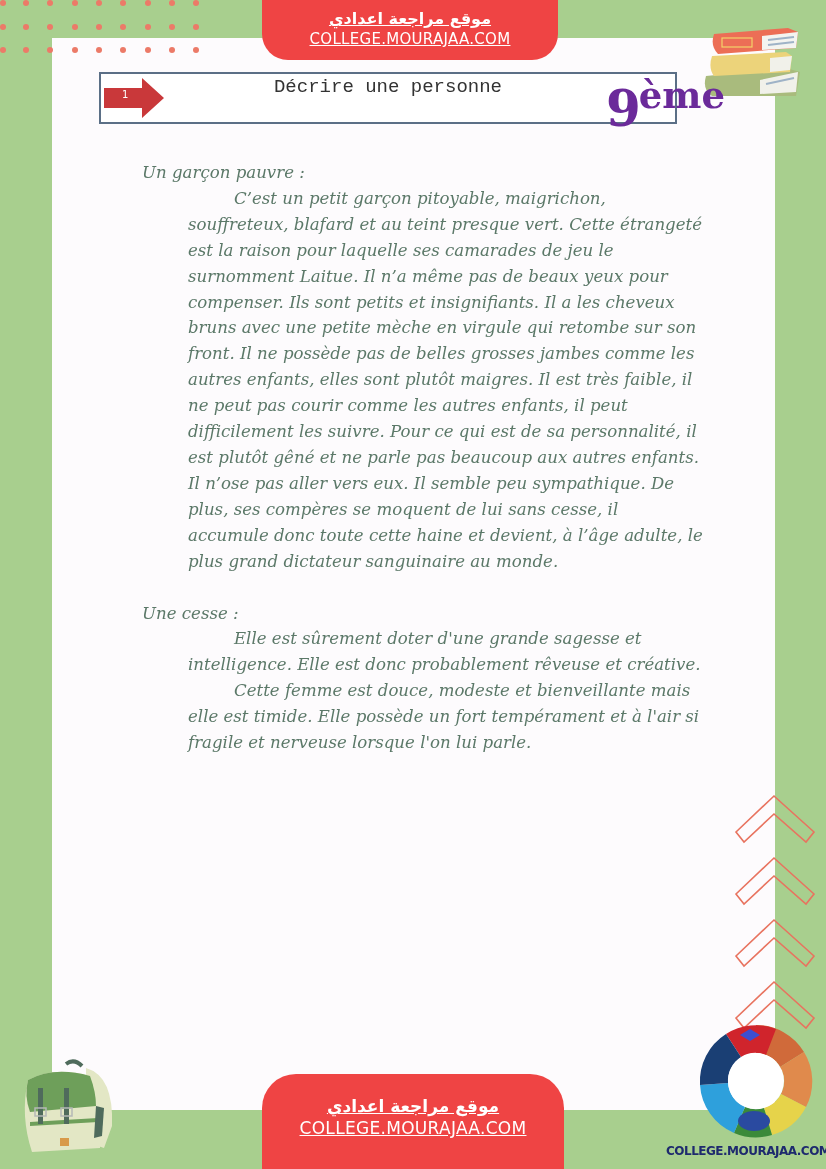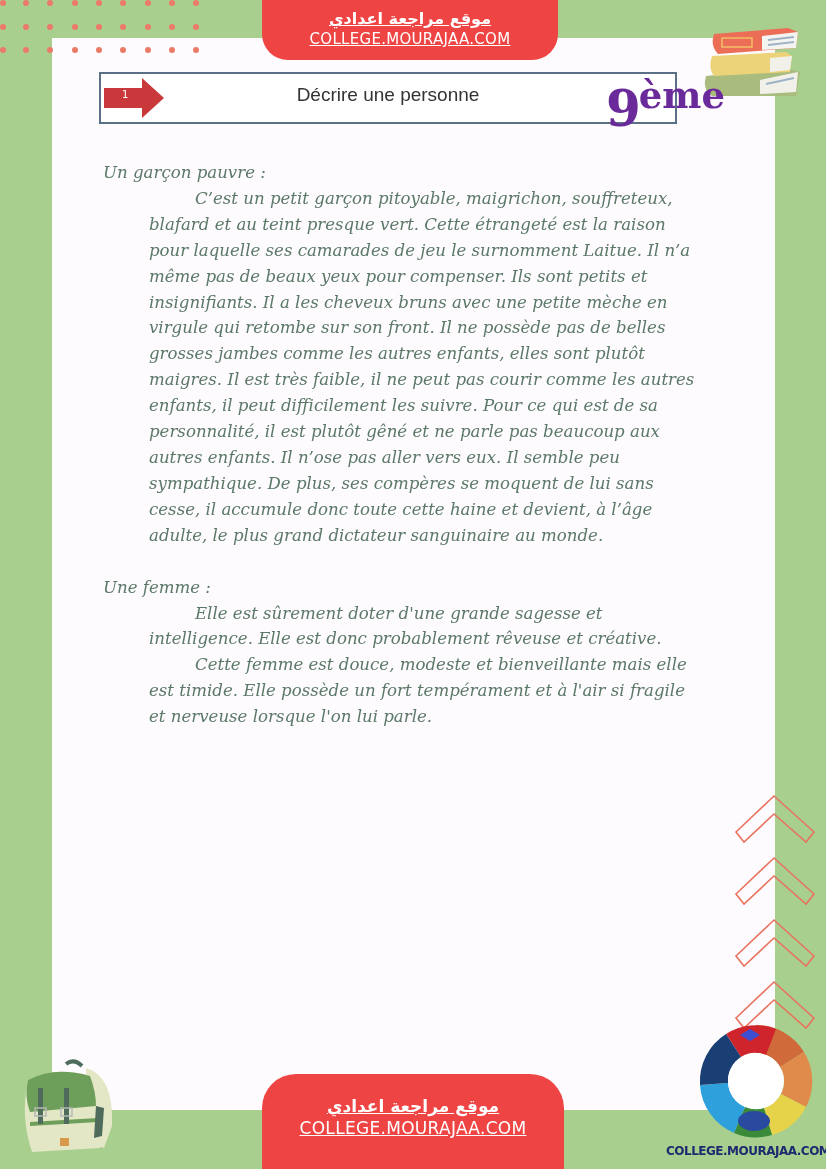--- a/index.html
+++ b/index.html
@@ -51,23 +51,23 @@
     .tab-bottom .url { font-size: 17px; line-height: 24px; }
 
     
     .title-box {
       position: absolute;
       left: 99px; top: 72px; width: 578px; height: 52px;
       border: 2px solid #5b6f86;
       background: #ffffff;
     }
     .title-text {
-      position: absolute; left: 0; right: 0; top: 10px;
+      position: absolute; left: 0; right: 0; top: 2px;
       text-align: center;
-      font-family: Liberation Sans, sans-serif;
+      font-family: Liberation Mono, monospace;
       font-size: 19px; color: #333333;
     }
     .arrow-badge {
       position: absolute; left: 3px; top: 4px;
       width: 60px; height: 40px;
     }
     .arrow-badge svg { width: 60px; height: 40px; display: block; }
     .arrow-num {
       position: absolute; left: 18px; top: 11px;
       font-family: "DejaVu Sans", sans-serif;
@@ -87,21 +87,21 @@
     .content {
       position: absolute; left: 103px; top: 160px; width: 600px;
       color: #5b7868;
       font-style: italic;
       font-size: 16.6px;
       line-height: 25.9px;
     }
     .section-label { display: block; }
     .para { display: block; padding-left: 46px; }
     .indent { display: inline-block; width: 46px; }
-    .section { margin-bottom: 26px; }
+    .section { margin-bottom: 26px; margin-left: 39px; }
 
     
     .chevrons { position: absolute; left: 732px; top: 790px; width: 90px; height: 250px; }
     .chevrons svg { width: 90px; height: 250px; display: block; }
 
     
     .logo { position: absolute; left: 694px; top: 1022px; width: 124px; height: 118px; }
     .logo-text {
       position: absolute; left: 666px; top: 1144px; width: 150px;
       text-align: center;
@@ -185,21 +185,21 @@
 <div class="grade">
   <span class="num">9</span><span class="sup">ème</span>
 </div>
 
 <div class="content">
   <div class="section">
     <span class="section-label">Un garçon pauvre :</span>
     <span class="para"><span class="indent"></span><span>C’est un petit garçon pitoyable, maigrichon, souffreteux, blafard et au teint presque vert. Cette étrangeté est la raison pour laquelle ses camarades de jeu le surnomment Laitue. Il n’a même pas de beaux yeux pour compenser. Ils sont petits et insignifiants. Il a les cheveux bruns avec une petite mèche en virgule qui retombe sur son front. Il ne possède pas de belles grosses jambes comme les autres enfants, elles sont plutôt maigres. Il est très faible, il ne peut pas courir comme les autres enfants, il peut difficilement les suivre. Pour ce qui est de sa personnalité, il est plutôt gêné et ne parle pas beaucoup aux autres enfants. Il n’ose pas aller vers eux. Il semble peu sympathique. De plus, ses compères se moquent de lui sans cesse, il accumule donc toute cette haine et devient, à l’âge adulte, le plus grand dictateur sanguinaire au monde.</span></span>
   </div>
   <div class="section">
-    <span class="section-label">Une femme :</span>
+    <span class="section-label">Une cesse :</span>
     <span class="para"><span class="indent"></span><span>Elle est sûrement doter d'une grande sagesse et intelligence. Elle est donc probablement rêveuse et créative.</span></span>
     <span class="para"><span class="indent"></span><span>Cette femme est douce, modeste et bienveillante mais elle est timide. Elle possède un fort tempérament et à l'air si fragile et nerveuse lorsque l'on lui parle.</span></span>
   </div>
 </div>
 
 <div class="chevrons">
   <svg viewBox="0 0 90 250">
     <g fill="none" stroke="#e8735f" stroke-width="1.6">
       <path d="M42 6 L82 42 L74 52 L42 24 L12 52 L4 42 Z"></path>
       <path d="M42 68 L82 104 L74 114 L42 86 L12 114 L4 104 Z"></path>

